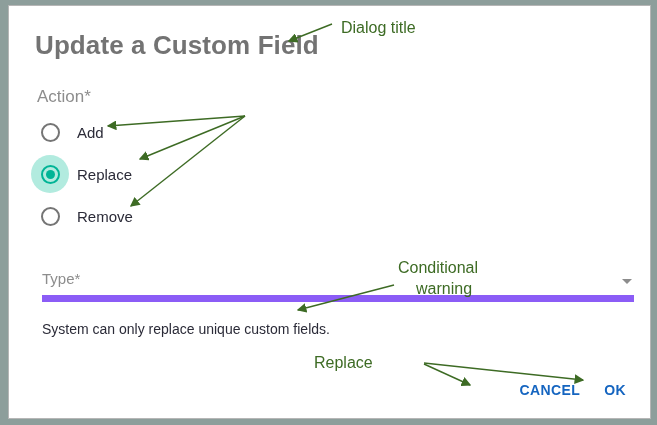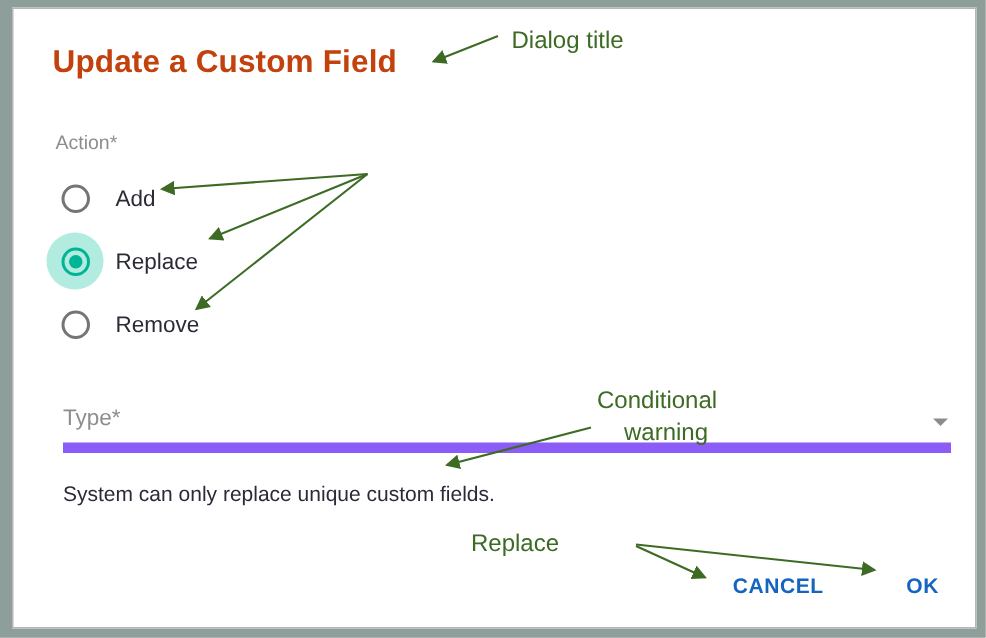--- a/index.html
+++ b/index.html
@@ -39,32 +39,32 @@
     height: 414px;
     background: #ffffff;
     border: 1px solid #b6b6b6;
     box-sizing: border-box;
   }
 
   .dialog-title {
     position: absolute;
     left: 26px;
     top: 24px;
-    font-size: 21px;
+    font-size: 26px;
     font-weight: bold;
-    color: #c2410c;
+    color: #737373;
     letter-spacing: 0.1px;
     white-space: nowrap;
   }
 
   .action-label {
     position: absolute;
     left: 28px;
     top: 81px;
-    font-size: 13px;
+    font-size: 17px;
     color: #8d8d8d;
     white-space: nowrap;
   }
 
   
   .radio-group {
     position: absolute;
     left: 22px;
     top: 105px;
   }
@@ -157,21 +157,21 @@
     white-space: nowrap;
   }
 
   
   .actions {
     position: absolute;
     right: 24px;
     top: 376px;
     display: flex;
     align-items: center;
-    gap: 55px;
+    gap: 24px;
   }
   .btn-text {
     font-size: 14px;
     font-weight: bold;
     color: #1565c0;
     letter-spacing: 0.4px;
     background: none;
     border: none;
     padding: 0;
     cursor: pointer;

